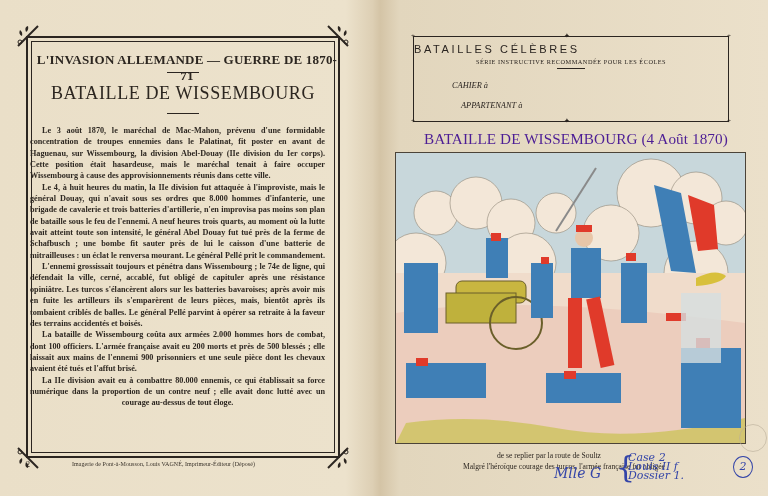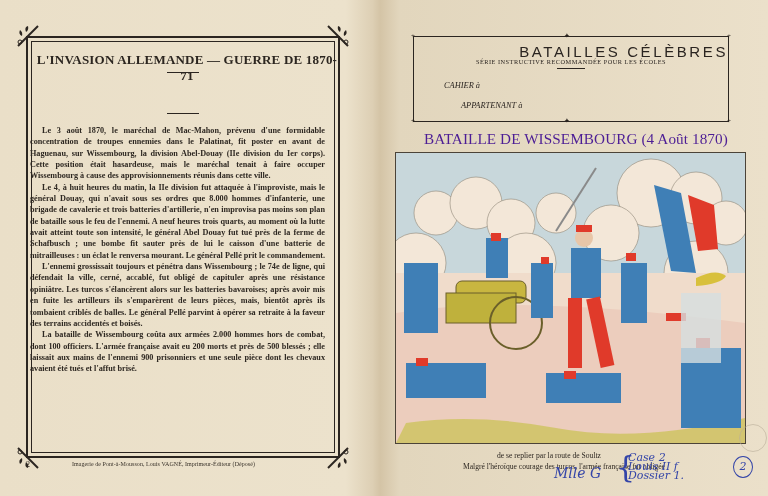--- a/index.html
+++ b/index.html
@@ -54,30 +54,30 @@
   .imprint { position:absolute; left:72px; top:461px; font-size:6px; color:#3a332b; letter-spacing:0.05px; }
 
   
   .label-box {
     position:absolute; left:29px; top:36px; width:314px; height:84px;
     border-top:1px solid #2b2520; border-bottom:1px solid #2b2520;
     border-left:1px solid #2b2520; border-right:1px solid #2b2520;
   }
   .label-box .tick { position:absolute; font-size:7px; line-height:7px; color:#2b2520; }
   .series-name {
-    position:absolute; top:6px; left:0; right:0; text-align:right;
-    font-family:"Liberation Sans", sans-serif; font-size:15px; letter-spacing:2.6px; color:#2a2420;
+    position:absolute; top:6px; left:0; right:0; text-align:left;
+    font-family:"Liberation Sans", sans-serif; font-size:11px; letter-spacing:2.6px; color:#2a2420;
   }
   .series-sub {
     position:absolute; top:21px; left:0; right:0; text-align:center;
     font-size:6.3px; letter-spacing:0.5px; color:#2a2420;
   }
   .swirl { position:absolute; top:31px; left:50%; width:28px; margin-left:-14px; border-top:1px solid #2b2520; }
   .fill-line { position:absolute; font-style:italic; font-size:8.4px; color:#2a2420; }
-  .fill-cahier { top:44px; left:30px;text-align:center; }
+  .fill-cahier { top:44px; left:38px;text-align:center; }
   .fill-owner { top:64px; left:8px;margin-left:39px; }
 
   .right-title {
     position:absolute; top:130px; left:0; right:0; text-align:center;
     font-size:15.2px; color:#4c1d95; letter-spacing:0.1px;
   }
 
   .illus {
     position:absolute; left:11px; top:152px; width:349px; height:290px;
     border:1px solid #4b4338; overflow:hidden; background:#efdfcf;
@@ -129,27 +129,29 @@
     <span class="orn orn-br">
         <svg viewBox="0 0 26 26">
           <path d="M4 24 L24 4" stroke="#2b2520" stroke-width="2" fill="none"></path>
           <path d="M8 14 q-4 -2 -2 -6 q3 2 2 6z M12 10 q-2 -5 2 -6 q1 4 -2 6z" fill="#2b2520"></path>
           <circle cx="6" cy="20" r="2" fill="none" stroke="#2b2520"></circle>
         </svg>
       </span>
 
     <div class="series-head">L'INVASION ALLEMANDE — GUERRE DE 1870-71</div>
     <div class="rule-s rule-1"></div>
+    <div class="left-title">BATAILLE DE WISSEMBOURG</div>
     <div class="rule-s rule-2"></div>
 
     <div class="body">
       <p>Le 3 août 1870, le maréchal de Mac-Mahon, prévenu d'une formidable concentration de troupes ennemies dans le Palatinat, fit poster en avant de Haguenau, sur Wissembourg, la division Abel-Douay (IIe division du Ier corps). Cette position était hasardeuse, mais le maréchal tenait à faire occuper Wissembourg à cause des approvisionnements réunis dans cette ville.</p>
       <p>Le 4, à huit heures du matin, la IIe division fut attaquée à l'improviste, mais le général Douay, qui n'avait sous ses ordres que 8.000 hommes d'infanterie, une brigade de cavalerie et trois batteries d'artillerie, n'en improvisa pas moins son plan de bataille sous le feu de l'ennemi. A neuf heures trois quarts, au moment où la lutte avait atteint toute son intensité, le général Abel Douay fut tué près de la ferme de Schafbusch ; une bombe fit sauter près de lui le caisson d'une batterie de mitrailleuses : un éclat le renversa mourant. Le général Pellé prit le commandement.</p>
       <p>L'ennemi grossissait toujours et pénétra dans Wissembourg ; le 74e de ligne, qui défendait la ville, cerné, accablé, fut obligé de capituler après une résistance opiniâtre. Les turcos s'élancèrent alors sur les batteries bavaroises; après avoir mis en fuite les artilleurs ils s'emparèrent de leurs pièces, mais, bientôt après ils tombaient criblés de balles. Le général Pellé parvint à opérer sa retraite à la faveur des terrains accidentés et boisés.</p>
       <p>La bataille de Wissembourg coûta aux armées 2.000 hommes hors de combat, dont 100 officiers. L'armée française avait eu 200 morts et près de 500 blessés ; elle laissait aux mains de l'ennemi 900 prisonniers et une seule pièce dont les chevaux avaient été tués et l'affut brisé.</p>
+      <p class="last">La IIe division avait eu à combattre 80.000 ennemis, ce qui établissait sa force numérique dans la proportion de un contre neuf ; elle avait donc lutté avec un courage au-dessus de tout éloge.</p>
     </div>
   </div>
   <div class="page-num">2</div>
   <div class="imprint">Imagerie de Pont-à-Mousson, Louis VAGNÉ, Imprimeur-Éditeur (Déposé)</div>
 </div>
 
 <div class="page page-right">
   <div class="label-box">
     <span class="tick" style="left:-3px;top:-4px">+</span>
     <span class="tick" style="right:-3px;top:-4px">+</span>

